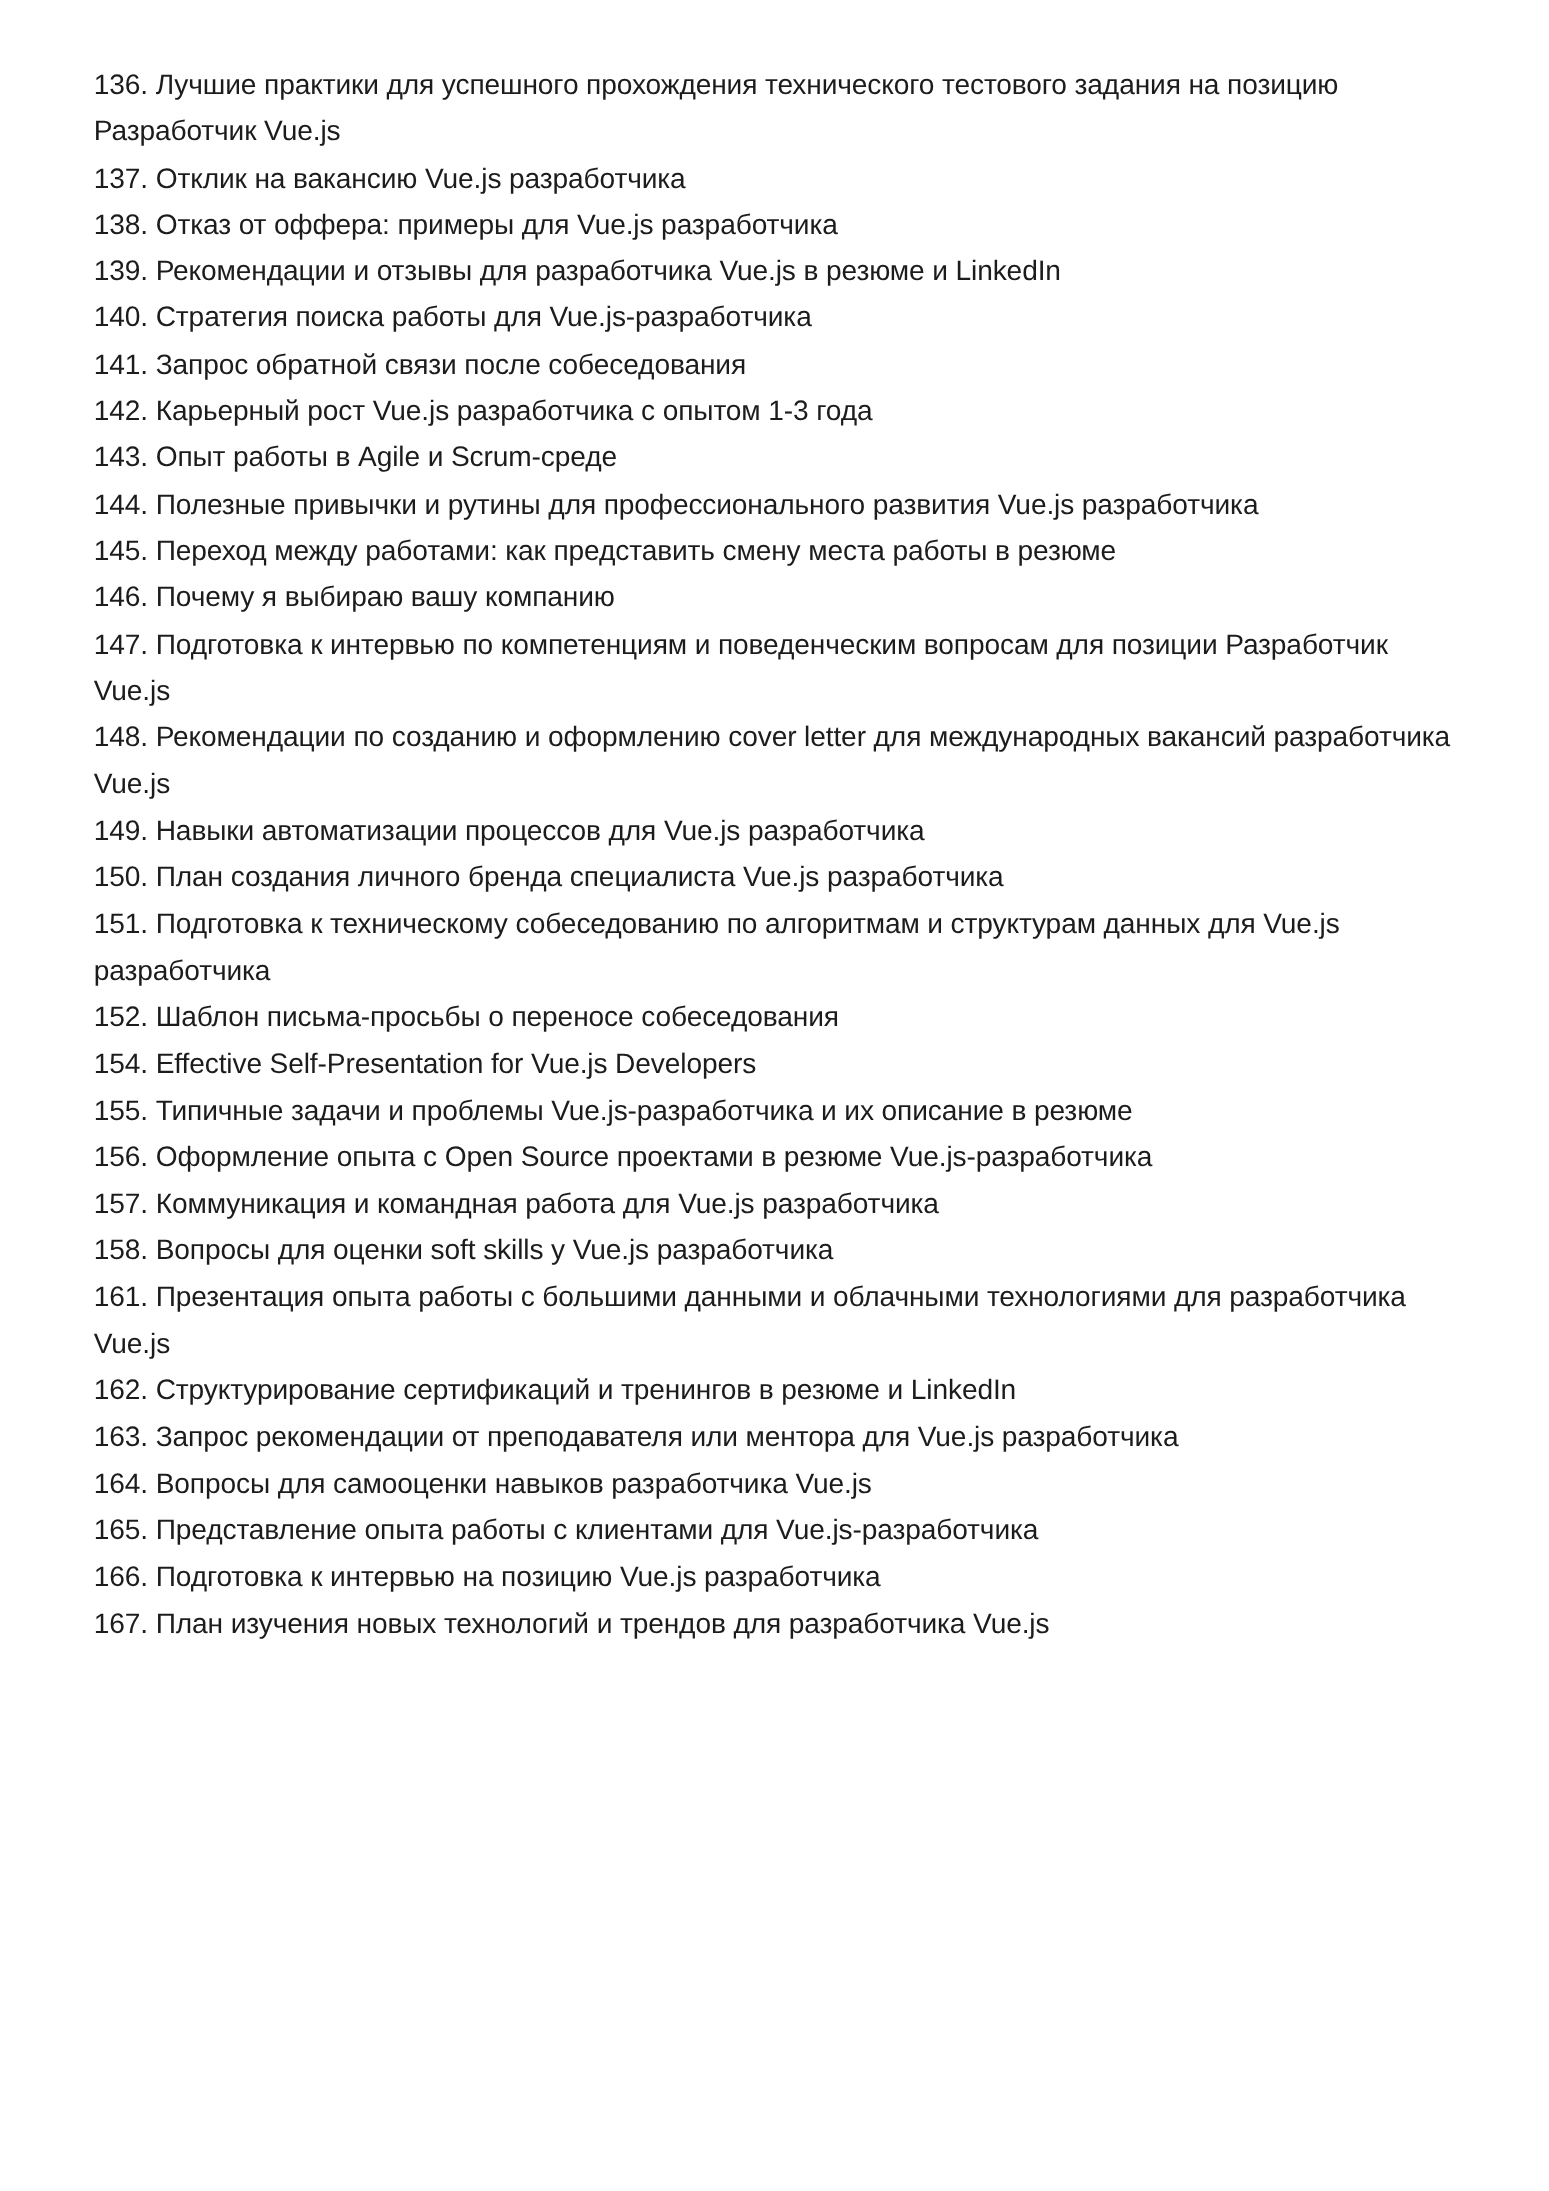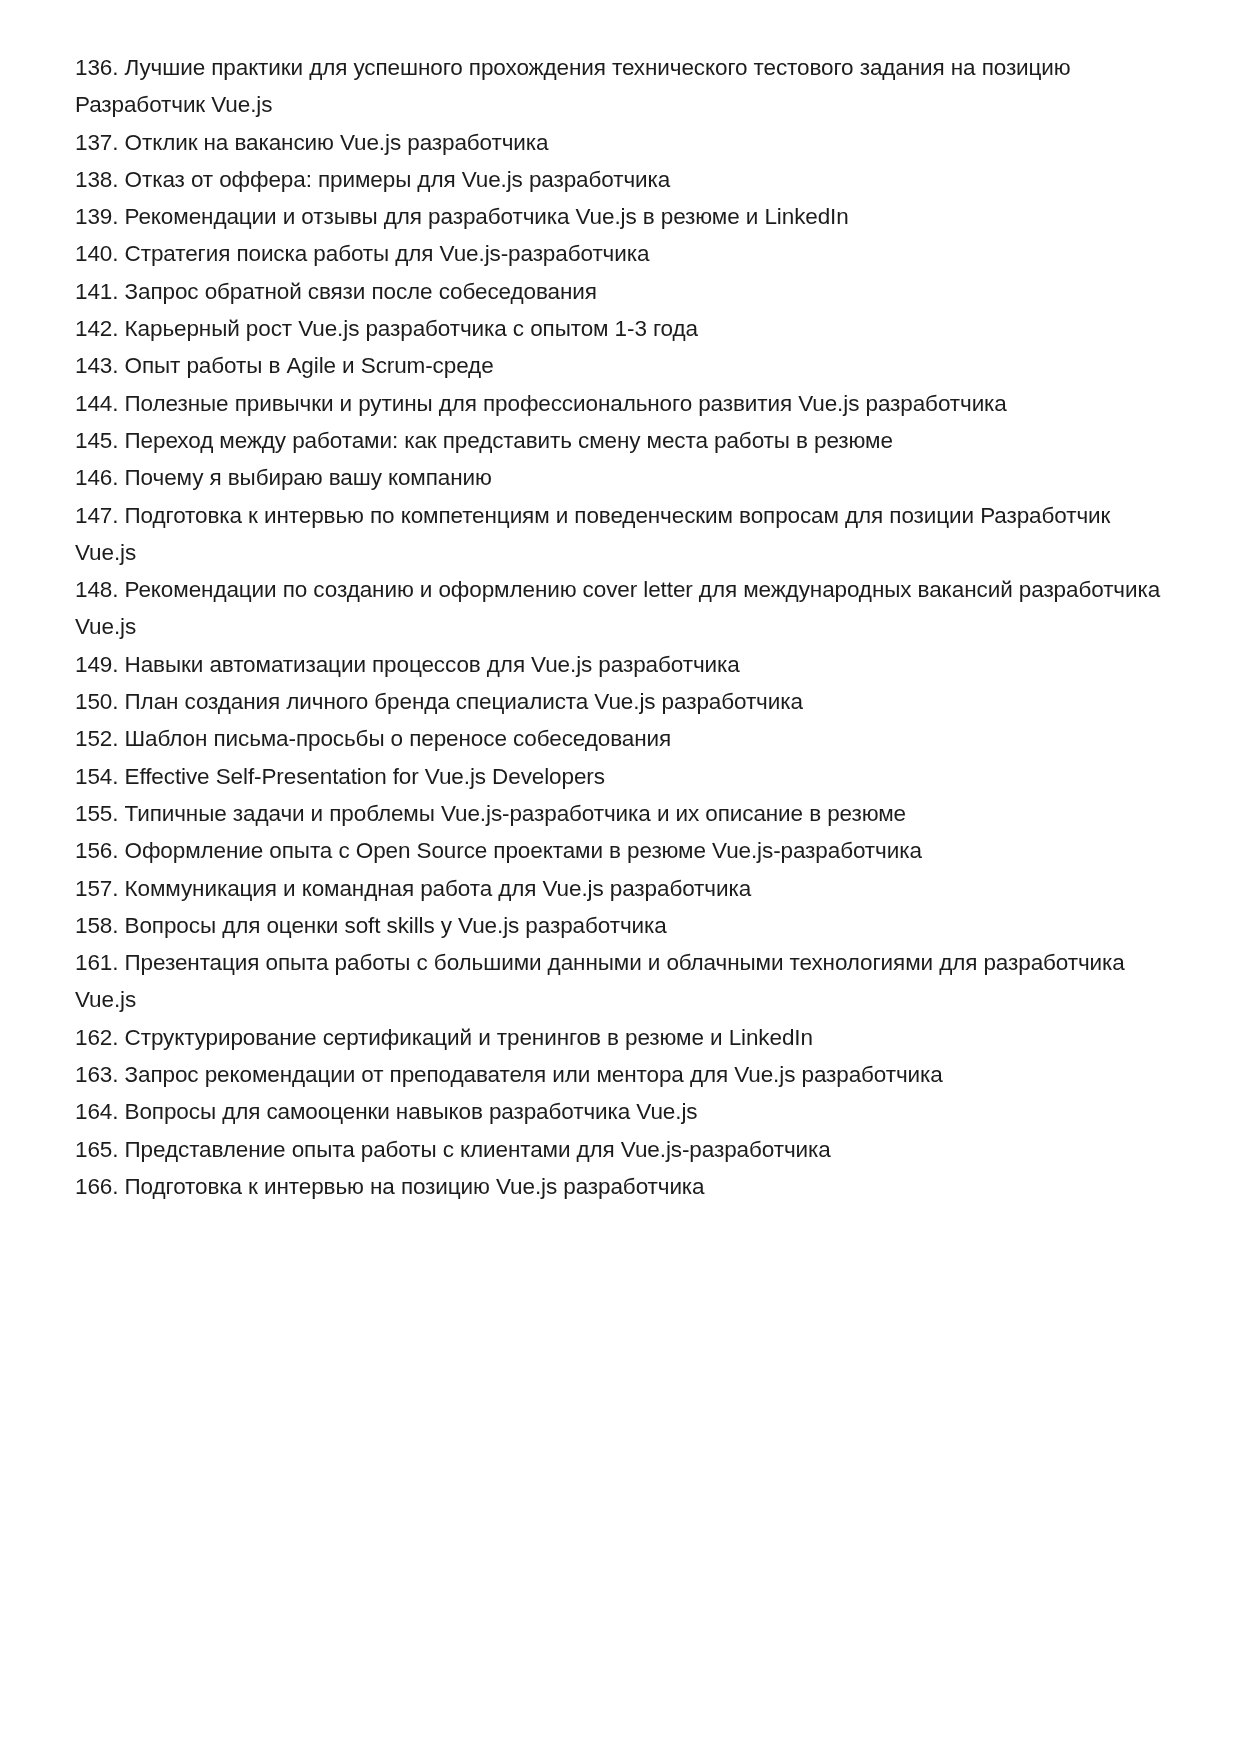--- a/index.html
+++ b/index.html
@@ -53,27 +53,29 @@
       <p class="item">141. Запрос обратной связи после собеседования</p>
       <p class="item">142. Карьерный рост Vue.js разработчика с опытом 1-3 года</p>
       <p class="item">143. Опыт работы в Agile и Scrum-среде</p>
       <p class="item">144. Полезные привычки и рутины для профессионального развития Vue.js разработчика</p>
       <p class="item">145. Переход между работами: как представить смену места работы в резюме</p>
       <p class="item">146. Почему я выбираю вашу компанию</p>
       <p class="item">147. Подготовка к интервью по компетенциям и поведенческим вопросам для позиции Разработчик Vue.js</p>
       <p class="item">148. Рекомендации по созданию и оформлению cover letter для международных вакансий разработчика Vue.js</p>
       <p class="item">149. Навыки автоматизации процессов для Vue.js разработчика</p>
       <p class="item">150. План создания личного бренда специалиста Vue.js разработчика</p>
+      <p class="item">151. Подготовка к техническому собеседованию по алгоритмам и структурам данных для Vue.js разработчика</p>
       <p class="item">152. Шаблон письма-просьбы о переносе собеседования</p>
       <p class="item">154. Effective Self-Presentation for Vue.js Developers</p>
       <p class="item">155. Типичные задачи и проблемы Vue.js-разработчика и их описание в резюме</p>
       <p class="item">156. Оформление опыта с Open Source проектами в резюме Vue.js-разработчика</p>
       <p class="item">157. Коммуникация и командная работа для Vue.js разработчика</p>
       <p class="item">158. Вопросы для оценки soft skills у Vue.js разработчика</p>
       <p class="item">161. Презентация опыта работы с большими данными и облачными технологиями для разработчика Vue.js</p>
       <p class="item">162. Структурирование сертификаций и тренингов в резюме и LinkedIn</p>
       <p class="item">163. Запрос рекомендации от преподавателя или ментора для Vue.js разработчика</p>
       <p class="item">164. Вопросы для самооценки навыков разработчика Vue.js</p>
       <p class="item">165. Представление опыта работы с клиентами для Vue.js-разработчика</p>
       <p class="item">166. Подготовка к интервью на позицию Vue.js разработчика</p>
+      <p class="item">167. План изучения новых технологий и трендов для разработчика Vue.js</p>
     </div>
   <div class="selection-bar" style="background: rgb(53, 116, 239);"></div>
 </div>
 
 </body></html>

